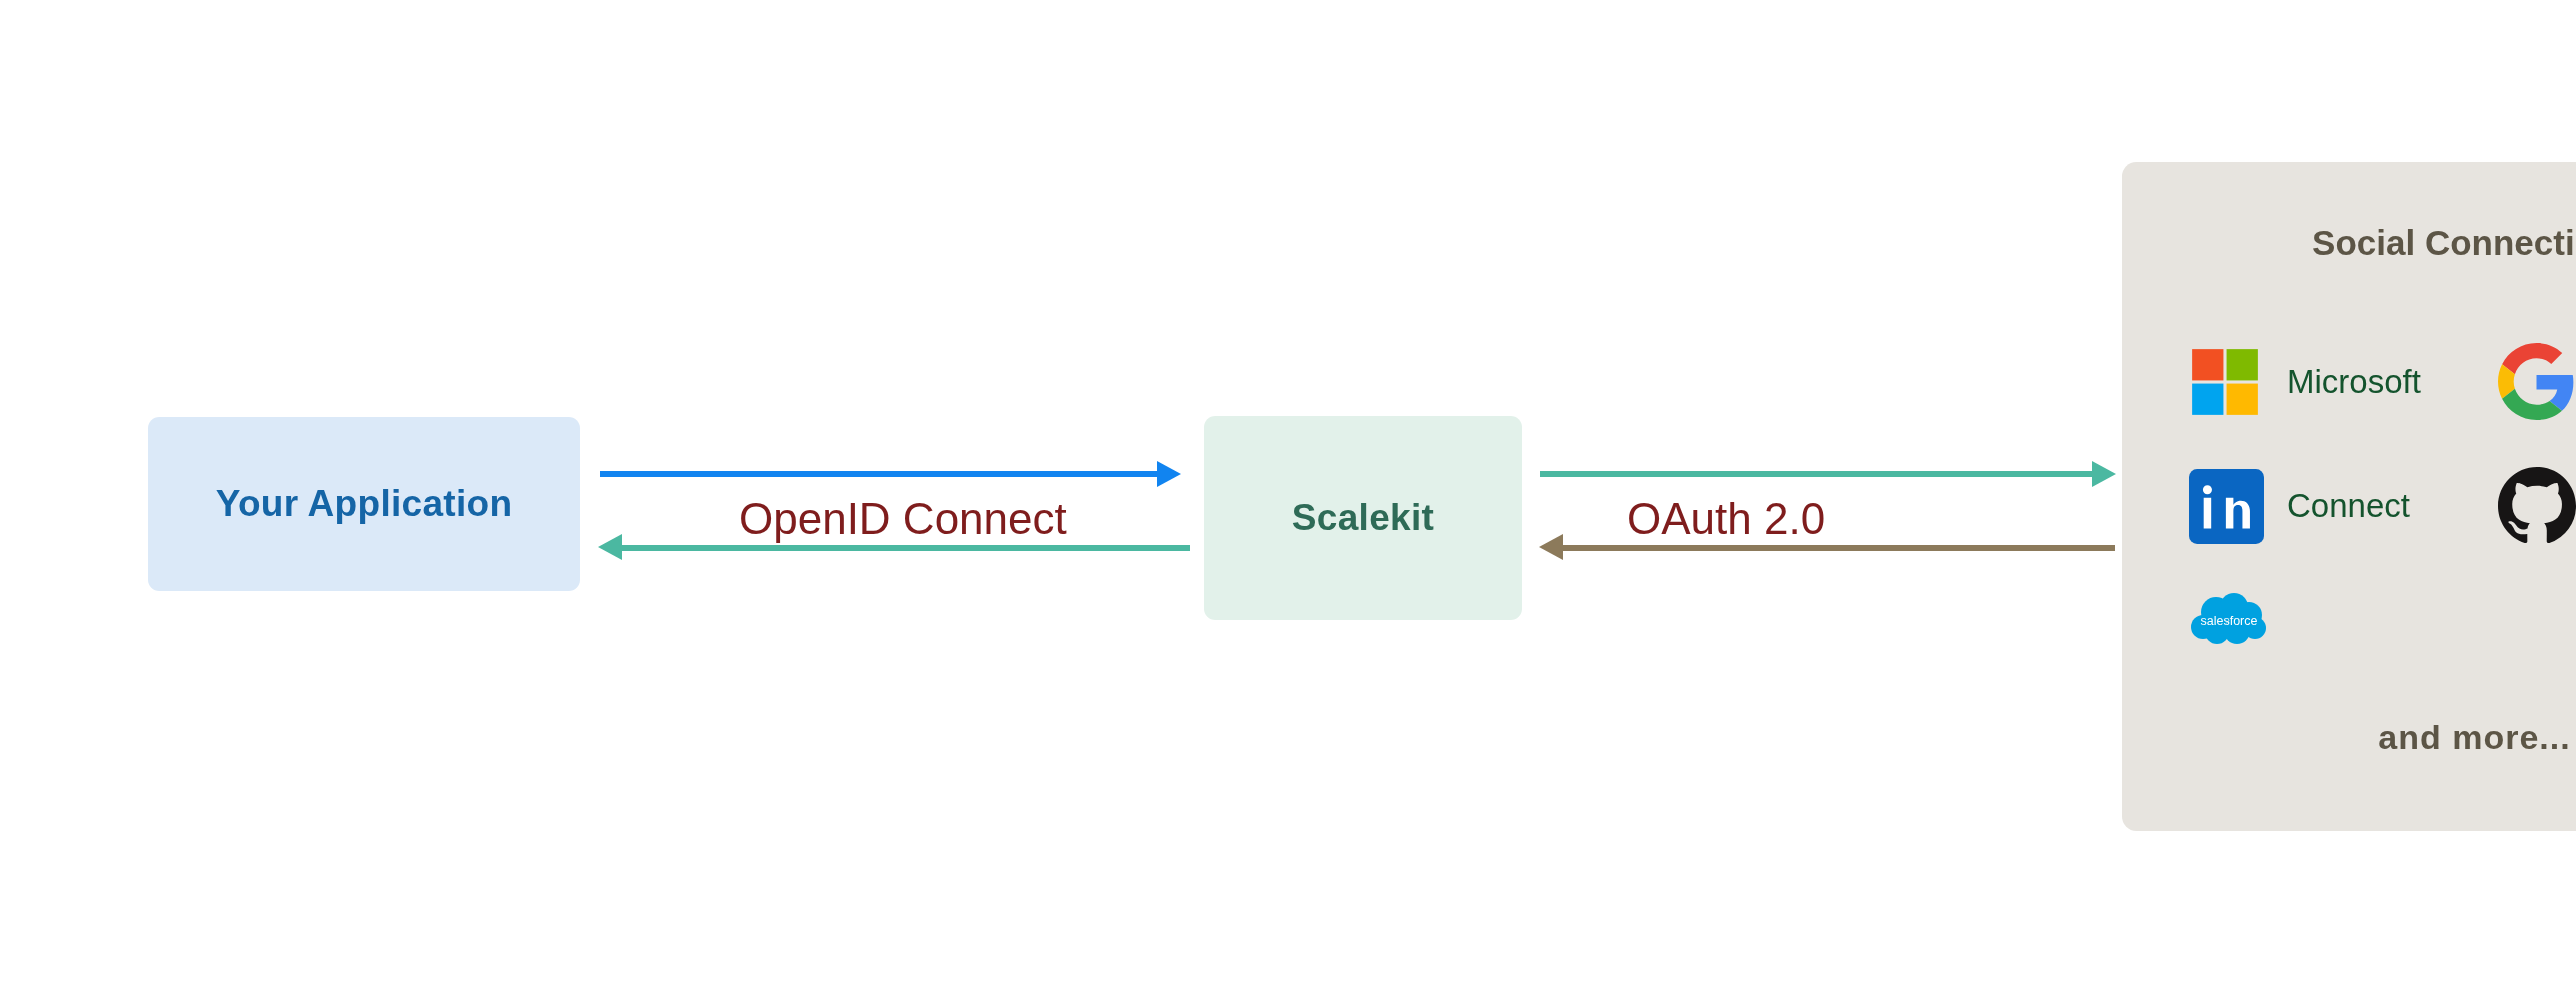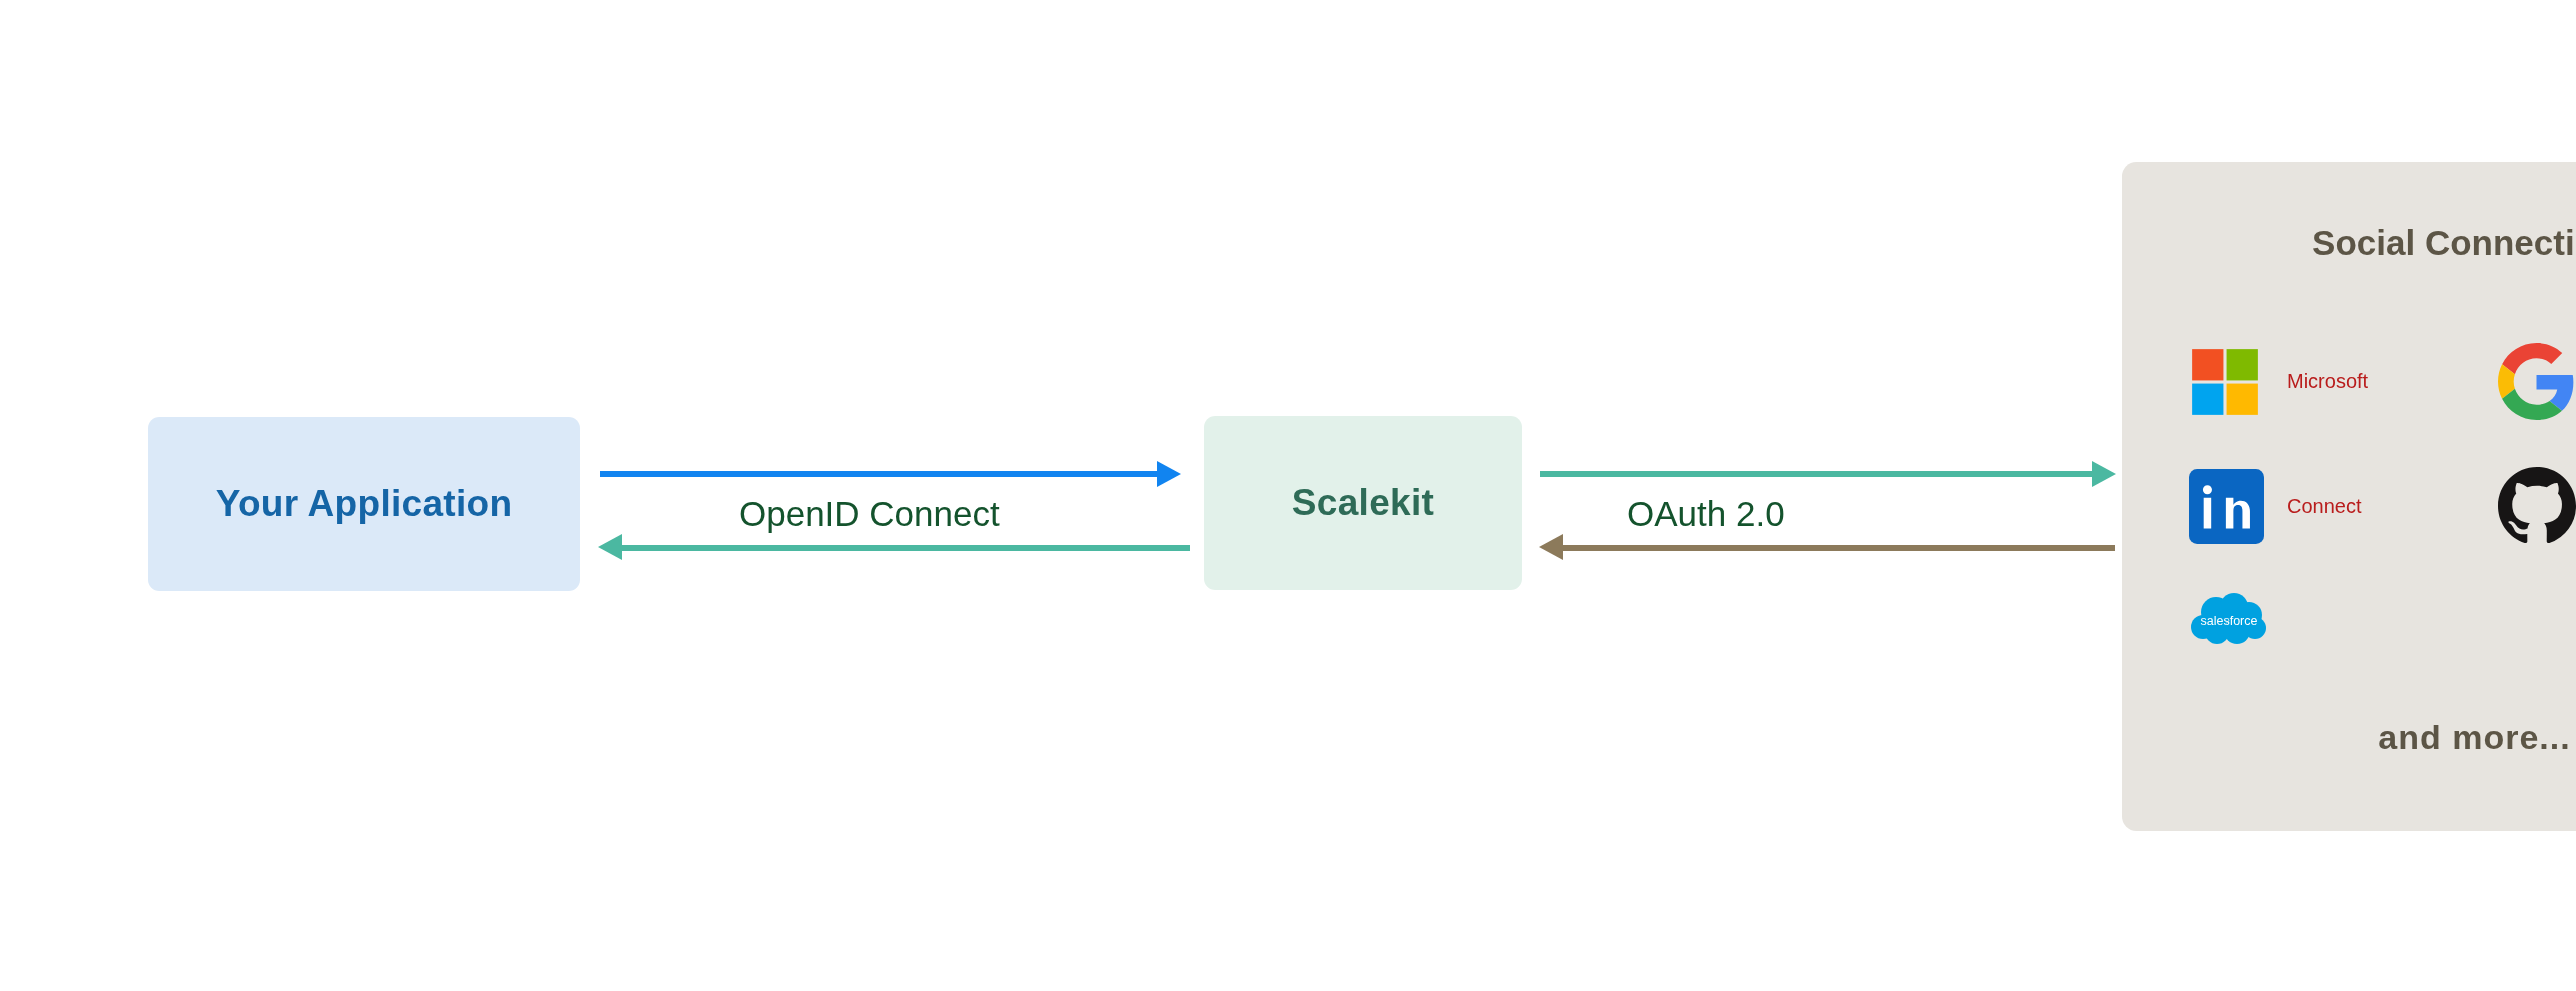--- a/index.html
+++ b/index.html
@@ -2,37 +2,37 @@
 <html style="font-size:8.2px"><head>
 <meta charset="utf-8">
 <style>
   html,body{margin:0;padding:0;background:#ffffff;}
   body{width:2976px;height:991px;font-family:"Liberation Sans",sans-serif;}
   .canvas{position:relative;width:2976px;height:991px;background:#ffffff;overflow:hidden;}
 
   .box{position:absolute;display:flex;align-items:center;justify-content:center;
        border-radius:11.3px;font-weight:bold;font-size:37px;letter-spacing:0.3px;}
   .app-box{left:148px;top:417px;width:432px;height:174px;background:#DBE9F8;color:#1565A6;}
-  .scalekit-box{left:1204px;top:416px;width:318px;height:174px;background:#E2F1EA;color:#2E6B57;}
+  .scalekit-box{left:1204px;top:416px;width:318px;height:204px;background:#E2F1EA;color:#2E6B57;}
 
   .arrow-line{position:absolute;height:5.7px;}
   .head{position:absolute;width:0;height:0;border-top:13.4px solid transparent;border-bottom:13.4px solid transparent;}
   .head-right{border-left:24px solid;}
   .head-left{border-right:24px solid;}
 
-  .flow-label{position:absolute;font-size:35px;color:#14532d;white-space:nowrap;}
+  .flow-label{position:absolute;font-size:44px;color:#7f1d1d;white-space:nowrap;}
 
   .panel{position:absolute;left:2122px;top:162px;width:705px;height:669px;
          background:#E7E4DF;border-radius:14.4px;display:flex;flex-direction:column;align-items:center;box-sizing:border-box;}
   .panel-title{margin-top:61px;font-size:35px;font-weight:bold;color:#5C5546;}
   .providers{margin-top:80px;display:grid;grid-template-columns:1fr 1fr;row-gap:47px;
              width:100%;padding:0 20.6px 0 67px;box-sizing:border-box;}
   .provider{display:flex;align-items:center;}
   .picon{width:98px;display:flex;align-items:center;justify-content:flex-start;flex:0 0 98px;}
-  .pname{font-size:20px;color:#b91c1c;white-space:nowrap;}
+  .pname{font-size:33px;color:#14532d;white-space:nowrap;}
   .more{margin-top:70px;font-size:34px;font-weight:bold;color:#5C5546;letter-spacing:1px;}
 </style>
 </head>
 <body>
 
 <div class="canvas">
 
   <div class="box app-box">
     <span>Your Application</span>
   </div>

